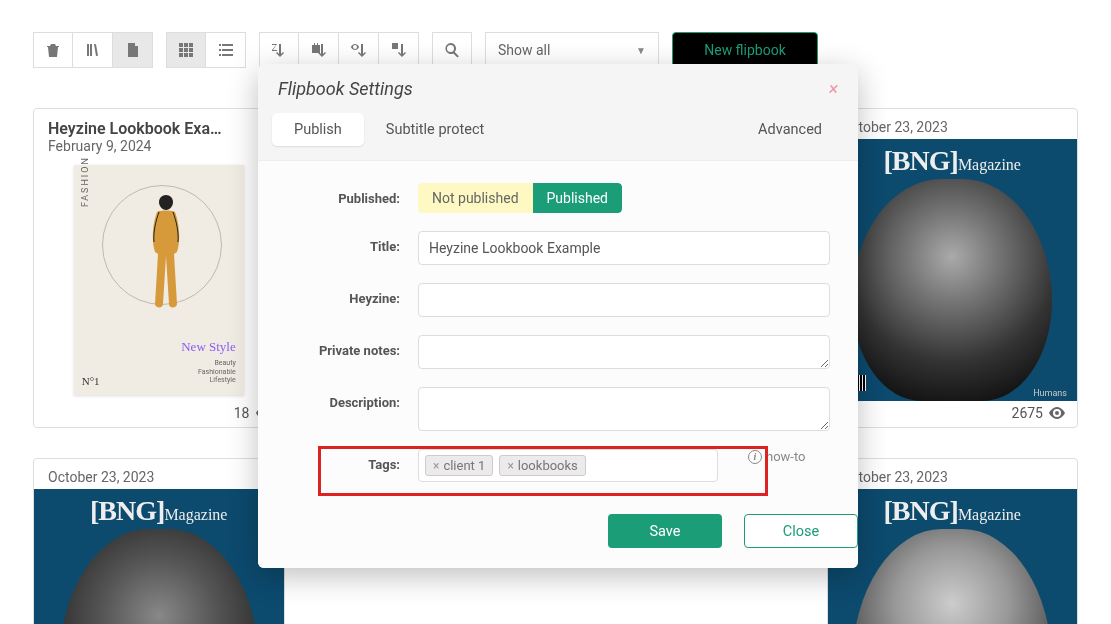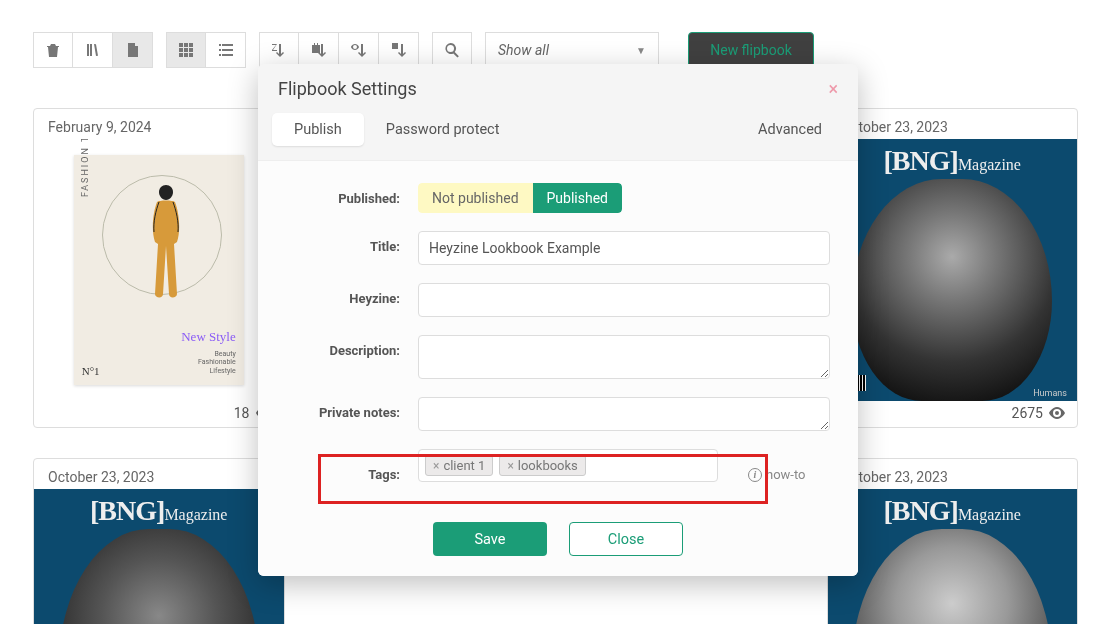--- a/index.html
+++ b/index.html
@@ -42,28 +42,28 @@
     width: 174px; height: 36px;
     border: 1px solid #ddd;
     background: #fff;
     color: #666;
     padding: 0 12px;
     display: flex; align-items: center; justify-content: space-between;
     font-size: 14px;
   }
   .tb-select .caret { font-size: 10px; color:#888; }
   .tb-new {
-    width: 126px; height: 36px;
+    width: 146px; height: 36px;
     border: 1.5px solid #1B9D77;
     color: #1B9D77;
-    background: #404040;
+    background: #000000;
     border-radius: 4px;
     display: flex; align-items: center; justify-content: center;
     font-size: 14px;
-    margin-left: 16px;
+    margin-left: 0;
   }
 
   
   .cards {
     position: absolute;
     top: 108px; left: 33px; right: 33px;
   }
   .row { display: flex; gap: 13px; margin-bottom: 30px; }
   .card {
     flex: 1 1 0;
@@ -178,21 +178,21 @@
     top: 64px; left: 258px;
     width: 600px;
     background: #f5f5f5;
     border-radius: 6px;
     box-shadow: 0 8px 30px rgba(0,0,0,.25);
     overflow: hidden;
     display: flex; flex-direction: column;
   }
   .m-head {
     padding: 14px 20px;
-    display: flex; align-items: flex-start; justify-content: space-between;
+    display: flex; align-items: flex-start; justify-content: space-between; font-style: italic;
   }
   .m-title { font-size: 18px; color:#444; }
   .m-close { color:#e9a; font-size: 18px; cursor:pointer; }
   .m-tabs {
     padding: 0 14px 14px 14px;
     display: flex; align-items: center;
     color:#555;
     font-size: 14.5px;
   }
   .m-tab {
@@ -272,21 +272,21 @@
     font-size:10px; font-weight:700;
   }
   .hl {
     position: absolute;
     border: 3px solid #d22;
     pointer-events: none;
   }
   .m-foot {
     background: #fcfcfc;
     padding: 10px 0 20px 0;
-    display: flex; justify-content: center; gap: 22px;
+    display: flex; justify-content: flex-end; gap: 22px;
   }
   .btn {
     width: 114px; height: 34px;
     border-radius: 4px;
     font-size: 14.5px;
     display:flex; align-items:center; justify-content:center;
   }
   .btn.primary { background:#1B9D77; color:#fff; border:none; }
   .btn.secondary { background:#fff; color:#1B9D77; border:1.5px solid #1B9D77; }
 </style>
@@ -345,36 +345,37 @@
         </svg>
     </div>
   </div>
   <div class="tb-group">
     <div class="tb-btn tb-search">
       <svg viewBox="0 0 16 16">
           <path d="M6.5 1a5.5 5.5 0 014.24 9.03l4.12 4.12-1.41 1.41-4.12-4.12A5.5 5.5 0 116.5 1zm0 2a3.5 3.5 0 100 7 3.5 3.5 0 000-7z"></path>
         </svg>
     </div>
   </div>
-  <div class="tb-group" style="margin-right:13px;font-style:italic;">
+  <div class="tb-group" style="margin-right:13px;">
     <div class="tb-select">
       <span>Show all</span>
       <span class="caret">▼</span>
     </div>
   </div>
   <div class="tb-new">
     <span>New flipbook</span>
   </div>
 </div>
 
 <div class="cards">
   <div class="row">
 
     <div class="card">
       <div class="card-head">
+        <div class="card-title">Heyzine Lookbook Exa…</div>
         <div class="card-date">February 9, 2024</div>
       </div>
       <div class="card-thumb">
         <div class="thumb-fashion">
           <div class="side">FASHION TREND</div>
           <div class="circle"></div>
           <div class="fig">
             <svg viewBox="0 0 55 130">
               <path d="M27 5c4 0 7 3 7 7s-3 8-7 8-7-4-7-8 3-7 7-7z" fill="#222"></path>
               <path d="M18 22c2-2 16-2 18 0 4 10 6 28 2 40l-3 2 3 50c0 4-8 5-8 0l-3-48-3 48c0 5-8 4-8 0l3-50-3-2c-4-12-2-30 2-40z" fill="#d79a3a"></path>
@@ -456,21 +457,21 @@
   </div>
 </div>
 
 <div class="modal">
   <div class="m-head">
     <div class="m-title">Flipbook Settings</div>
     <div class="m-close">×</div>
   </div>
   <div class="m-tabs">
     <div class="m-tab active">Publish</div>
-    <div class="m-tab">Password protect</div>
+    <div class="m-tab">Subtitle protect</div>
     <div class="m-tab adv">Advanced</div>
   </div>
   <div class="m-body" style="position:relative;">
     <div class="m-row">
       <div class="m-label">Published:</div>
       <div class="m-field">
         <div class="toggle">
           <div class="tg-opt off">Not published</div>
           <div class="tg-opt on">Published</div>
         </div>
@@ -482,32 +483,32 @@
         <input class="m-input" value="Heyzine Lookbook Example" style="">
       </div>
     </div>
     <div class="m-row">
       <div class="m-label">Heyzine:</div>
       <div class="m-field">
         <input class="m-input" value="" style="">
       </div>
     </div>
     <div class="m-row">
+      <div class="m-label">Private notes:</div>
+      <div class="m-field">
+        <textarea class="m-textarea" style="height: 34px;"></textarea>
+      </div>
+    </div>
+    <div class="m-row">
       <div class="m-label">Description:</div>
       <div class="m-field">
         <textarea class="m-textarea" style=""></textarea>
       </div>
     </div>
-    <div class="m-row">
-      <div class="m-label">Private notes:</div>
-      <div class="m-field">
-        <textarea class="m-textarea" style="height: 34px;"></textarea>
-      </div>
-    </div>
-    <div class="m-row" style="margin-bottom:12px;align-items:flex-end;">
+    <div class="m-row" style="margin-bottom:4px;">
       <div class="m-label">Tags:</div>
       <div class="m-field" style="max-width:300px;">
         <div class="m-tags">
           <span class="tag-chip">
               <span class="x">×</span>
               <span>client 1</span>
             </span>
           <span class="tag-chip">
               <span class="x">×</span>
               <span>lookbooks</span>

